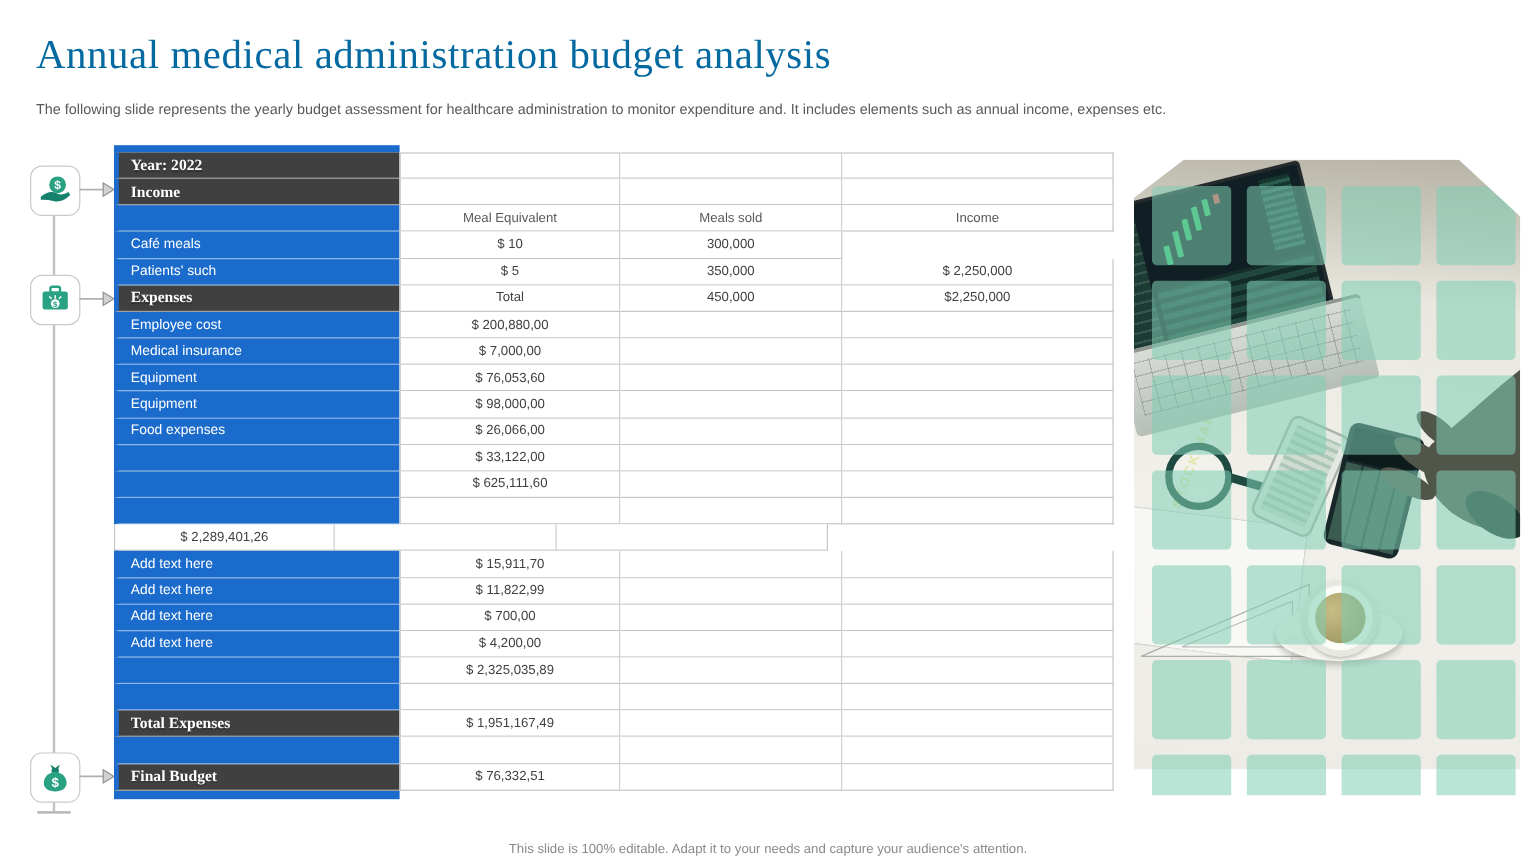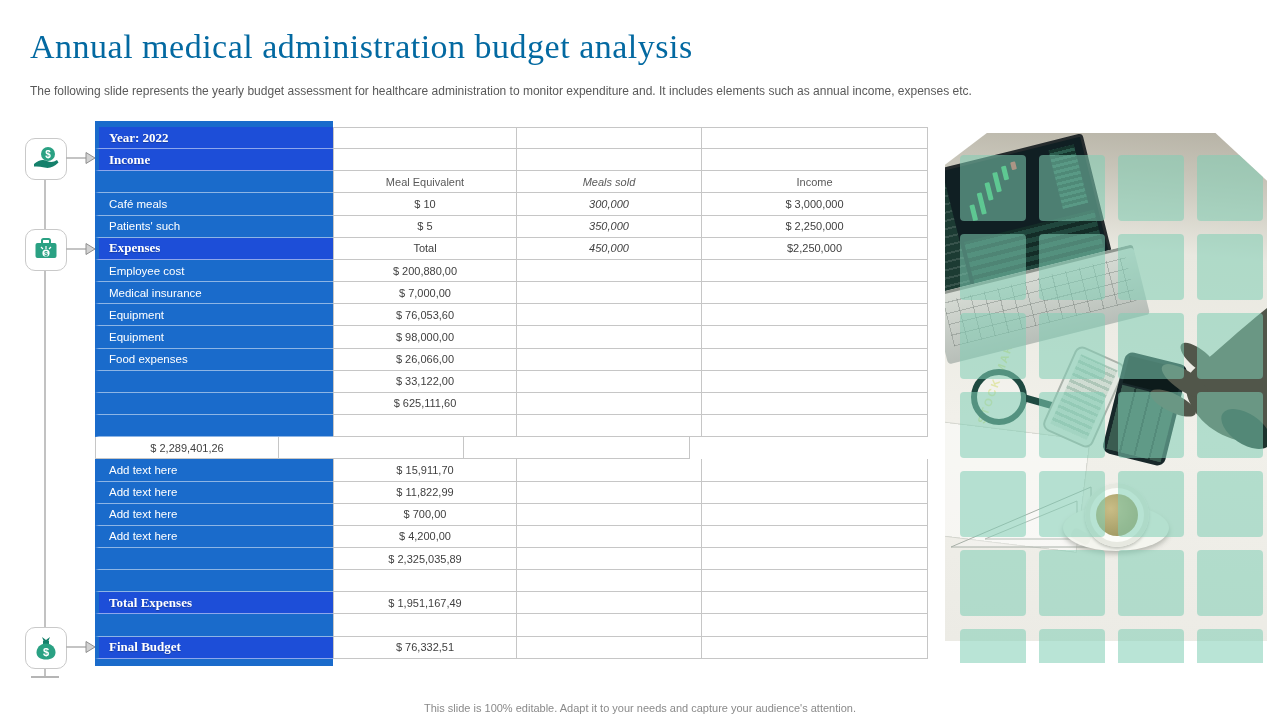--- a/index.html
+++ b/index.html
@@ -31,29 +31,29 @@
   .bar{width:238px;height:6px;background:#1a6bcb;}
   .bar.bottom{height:7px;}
   .trow{display:flex;height:22.16px;}
   .cell{box-sizing:border-box;overflow:hidden;white-space:nowrap;}
   .lab{
     width:238px;display:flex;align-items:center;padding-left:10px;color:#ffffff;
     font-size:11.5px;border-left:4px solid #1a6bcb;border-bottom:1px solid rgba(255,255,255,.5);
   }
   .trow.blue .lab{background:#1a6bcb;}
   .trow.green .lab{
-    background:#1d4ed8;font-family:"Liberation Serif", serif;font-weight:bold;font-size:13px;
+    background:#404040;font-family:"Liberation Serif", serif;font-weight:bold;font-size:13px;
     text-shadow:0 1px 1px rgba(0,0,0,.25);
   }
   .val{
     display:flex;align-items:center;justify-content:center;background:#fff;color:#3f3f3f;font-size:11px;
     border-right:1px solid #c6c6c6;border-bottom:1px solid #c6c6c6;
   }
   .val.v2{width:184px;border-left:1px solid #c6c6c6;}
-  .val.v3{width:185px;font-style:italic;}
+  .val.v3{width:185px;}
   .val.v4{width:226px;}
   .trow:first-child .val{border-top:1px solid #c6c6c6;}
   .trow.colhead .val{color:#595959;}
 
   
   .photo{
     position:absolute;left:945px;top:133px;width:322px;height:530px;background:#fff;
     clip-path:polygon(13% 0,84% 0,100% 9%,100% 100%,0 100%,0 6%);
   }
   .scene{position:absolute;left:0;top:0;width:100%;height:508px;
@@ -173,21 +173,20 @@
       <div class="trow blue colhead">
     <div class="cell lab"></div>
     <div class="cell val v2">Meal Equivalent</div>
     <div class="cell val v3">Meals sold</div>
     <div class="cell val v4">Income</div>
   </div>
       <div class="trow blue">
     <div class="cell lab">Café meals</div>
     <div class="cell val v2">$ 10</div>
     <div class="cell val v3">300,000</div>
-    <div class="cell val v4">$ 3,000,000</div>
   </div>
       <div class="trow blue">
     <div class="cell lab">Patients' such</div>
     <div class="cell val v2">$ 5</div>
     <div class="cell val v3">350,000</div>
     <div class="cell val v4">$ 2,250,000</div>
   </div>
       <div class="trow green">
     <div class="cell lab">Expenses</div>
     <div class="cell val v2">Total</div>

